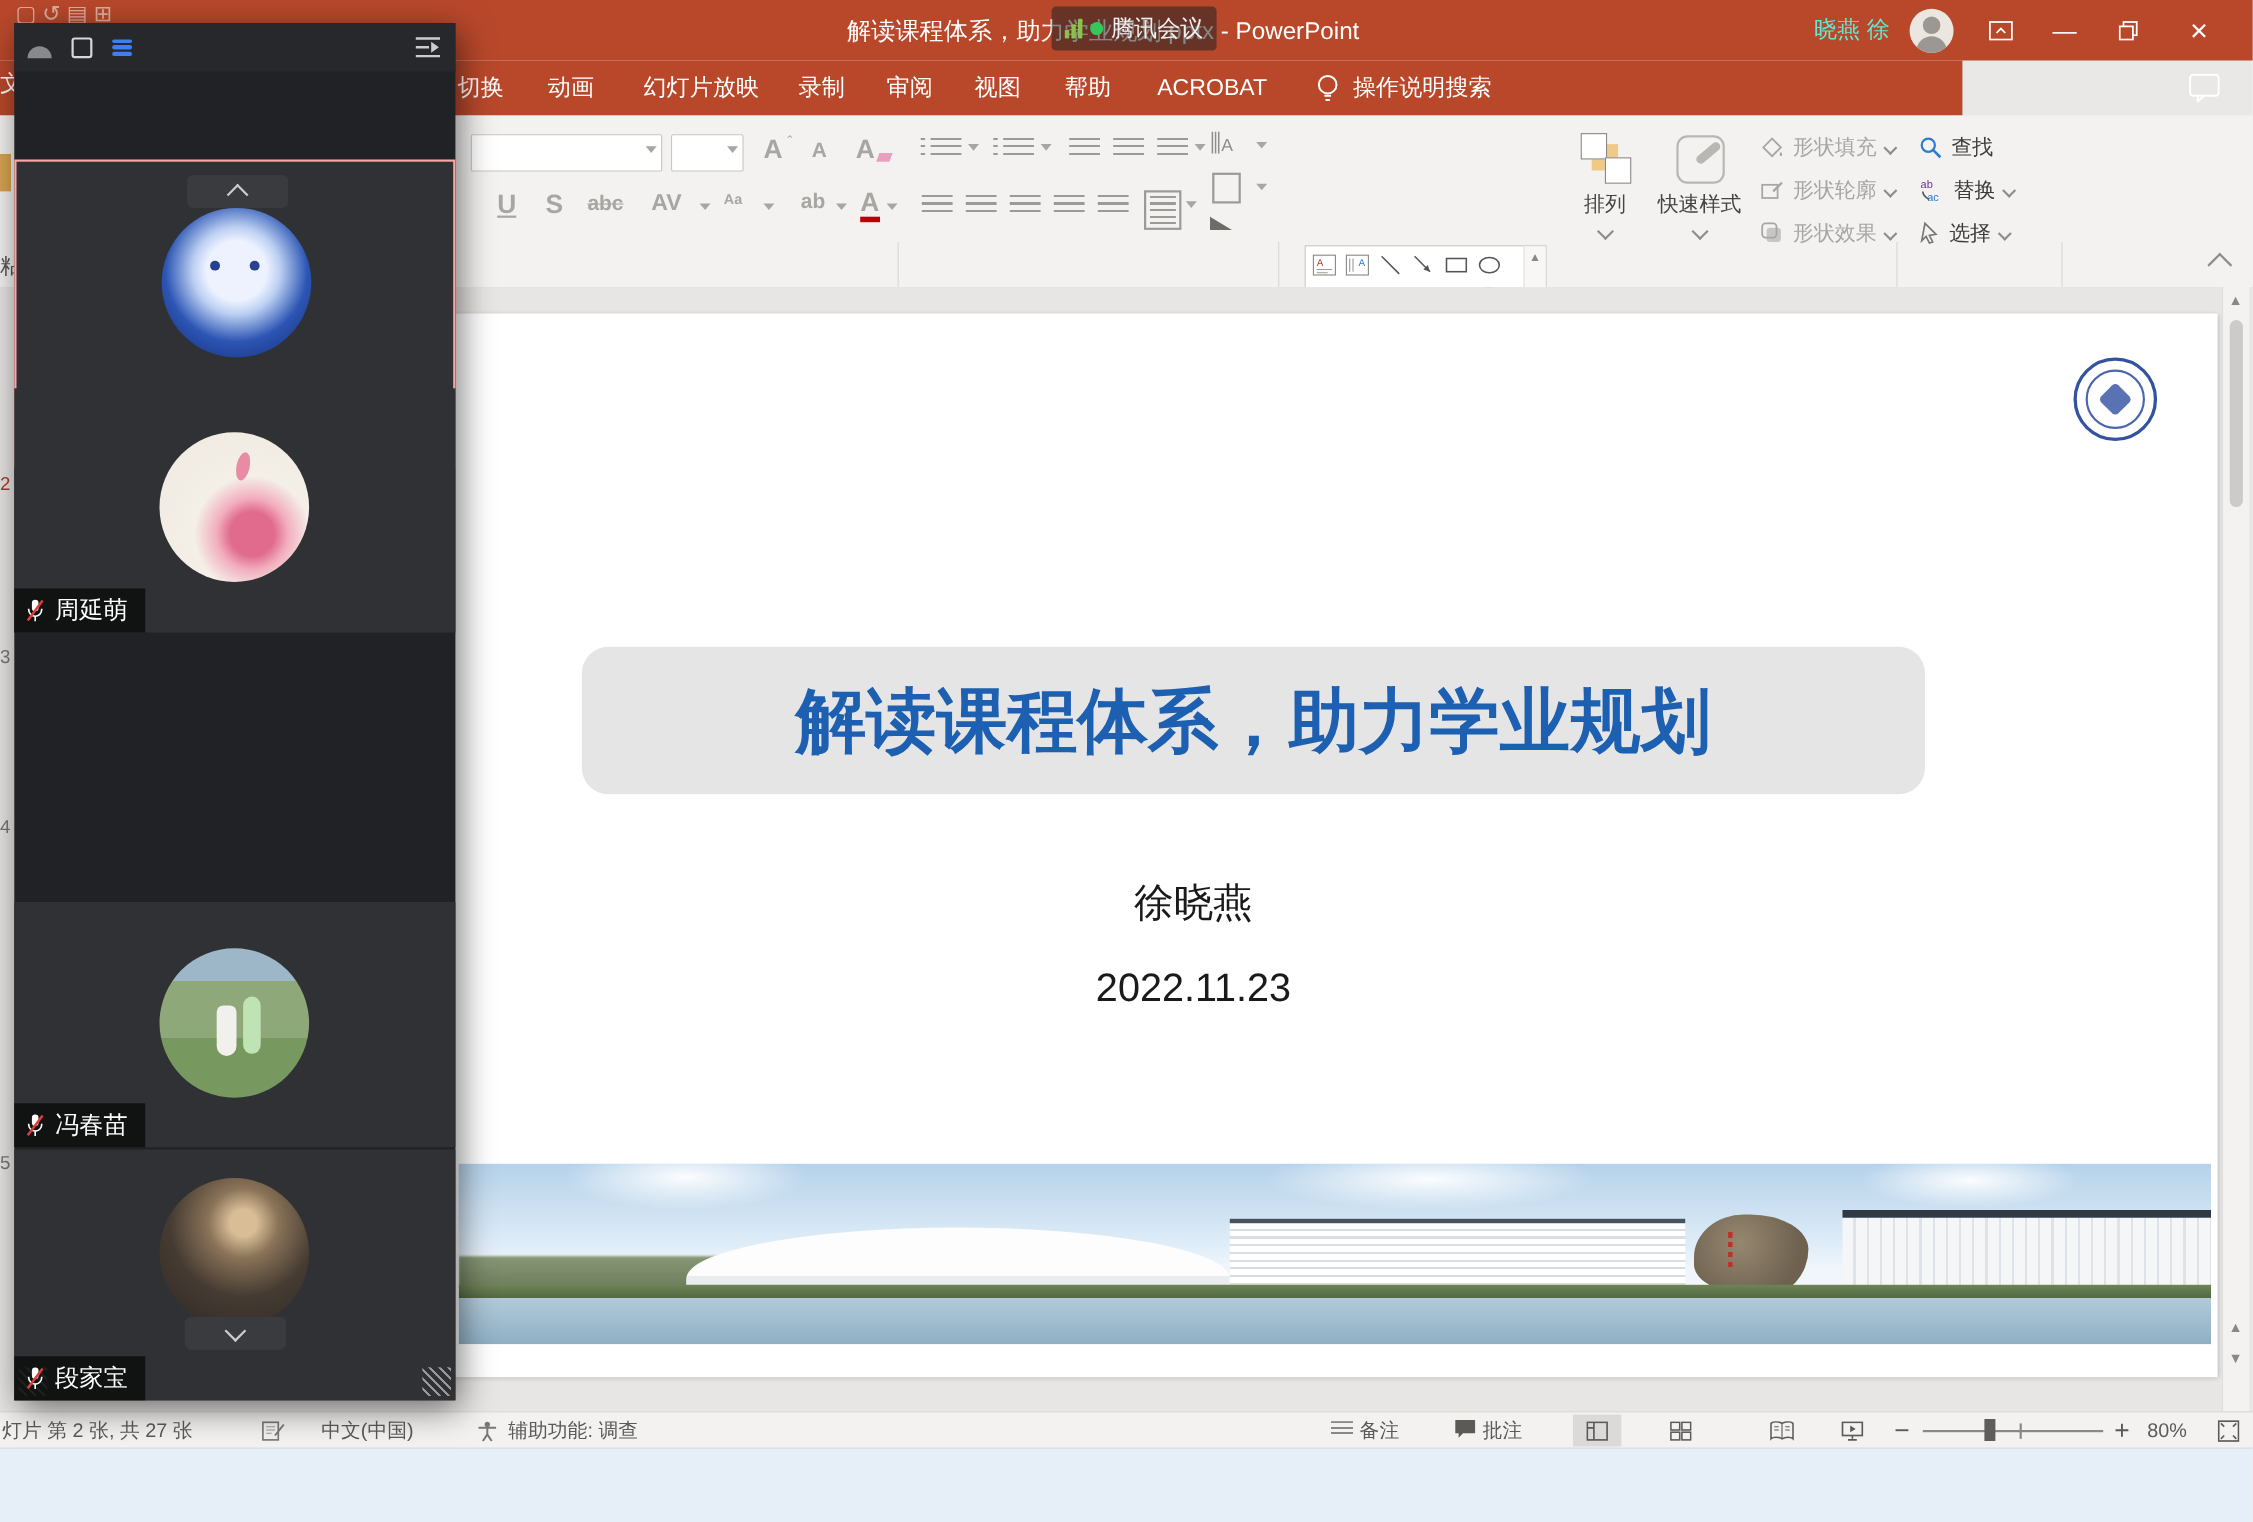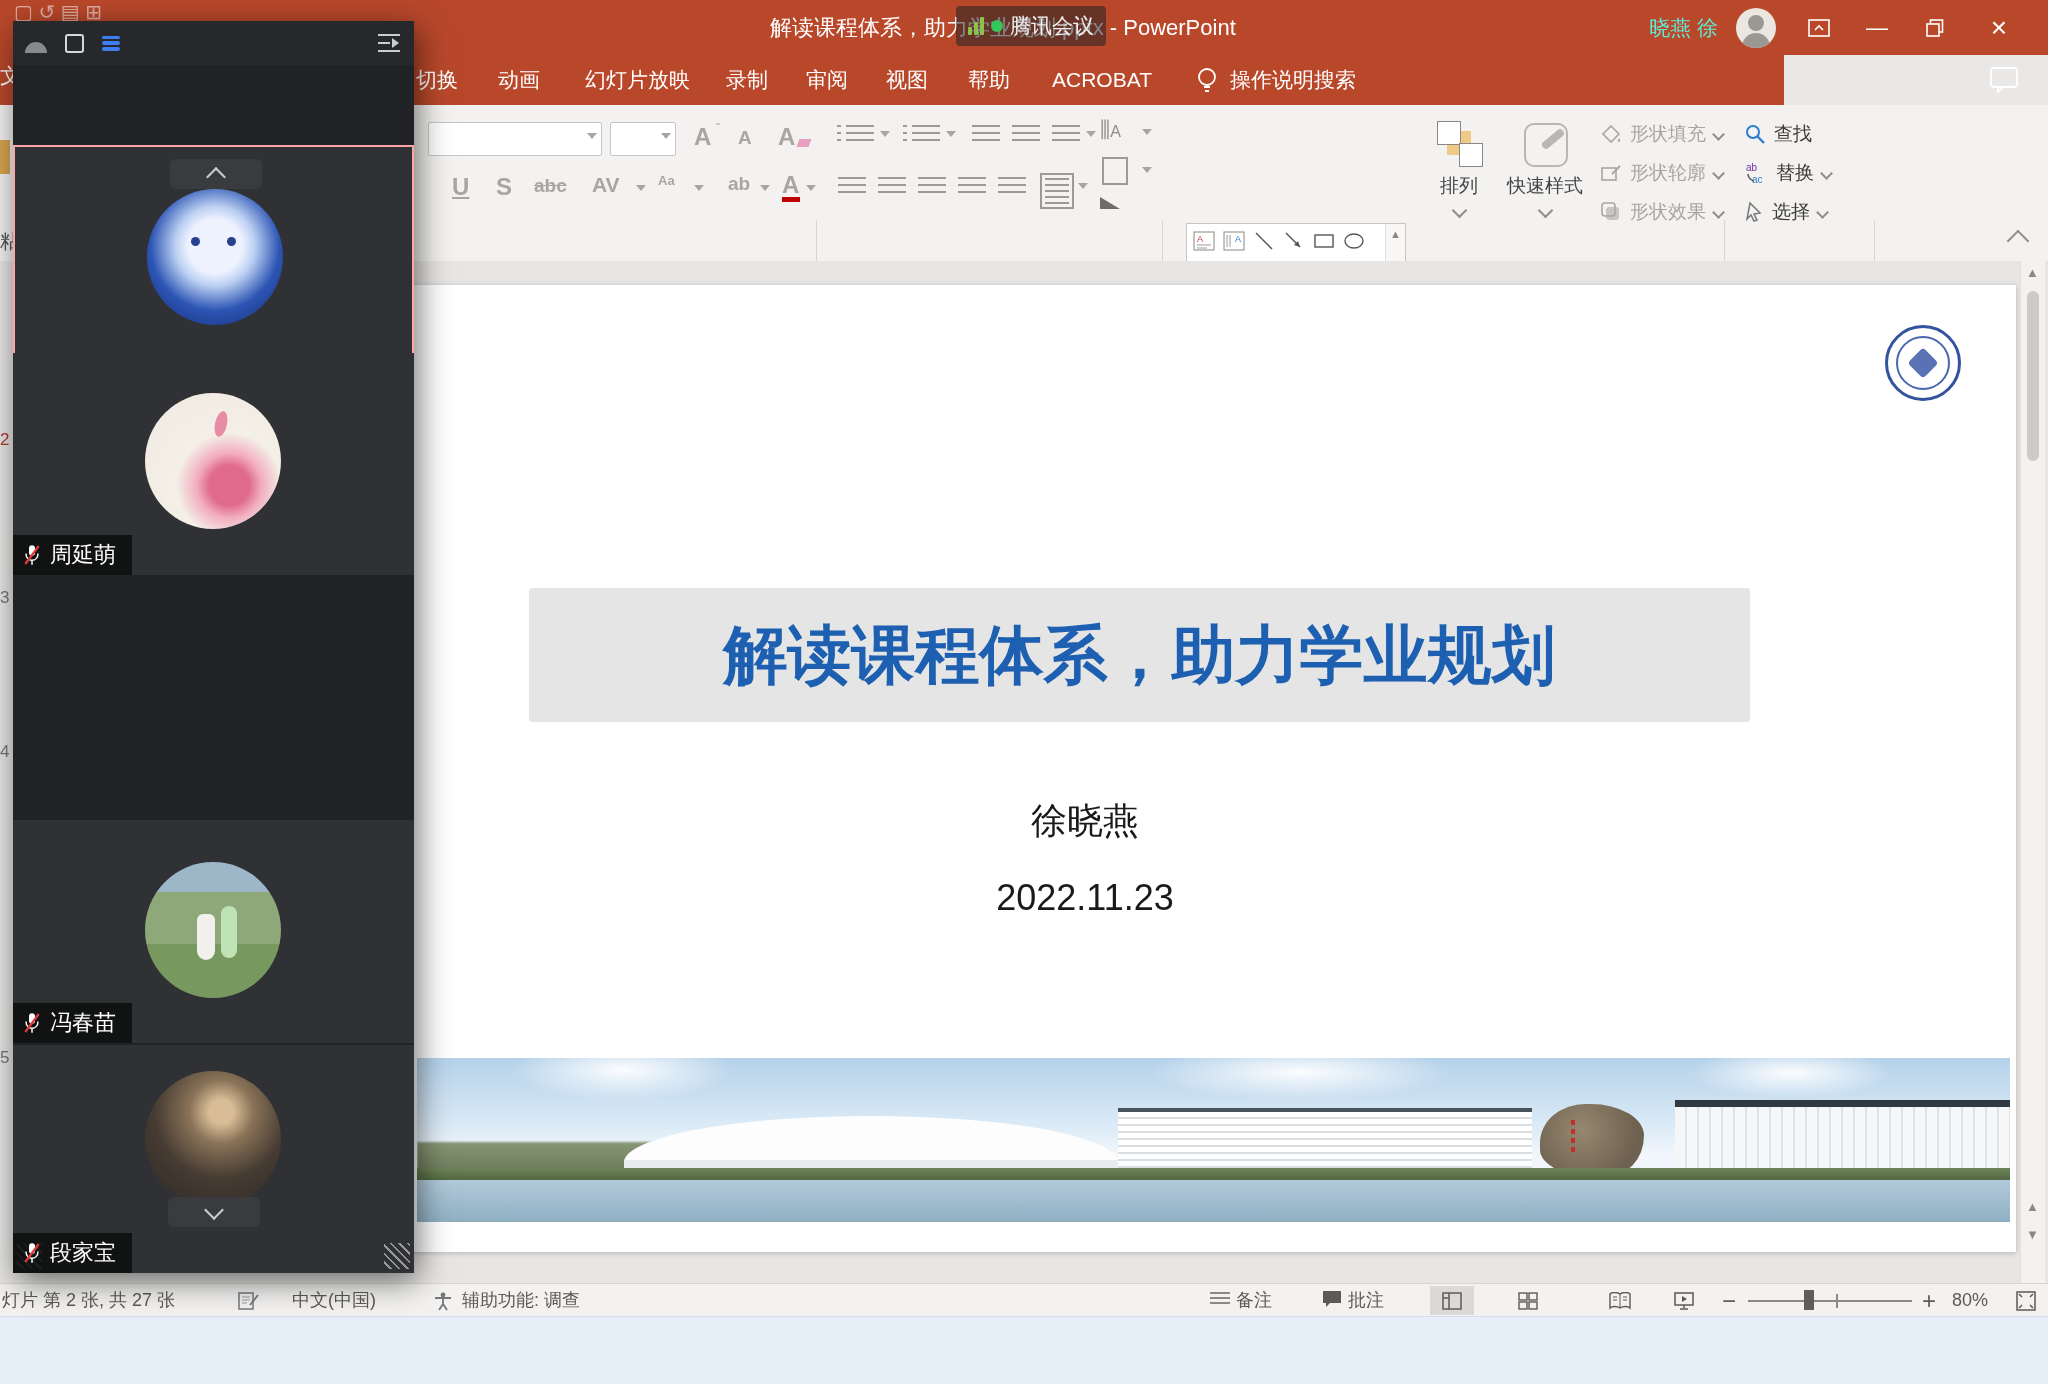--- a/index.html
+++ b/index.html
@@ -44,21 +44,21 @@
   .bigbtn-label{font-size:19px;color:#444;text-align:center}
   .minirow{display:flex;align-items:center;gap:8px;font-size:19px}
   .chev{width:9px;height:9px;border-right:2px solid #8f8d8a;border-bottom:2px solid #8f8d8a;transform:rotate(45deg)}
   
   .canvas{left:0;top:261px;width:2048px;height:1022px;background:#e8e6e4}
   .slide{left:340px;top:285px;width:1676px;height:967px;background:#fff;box-shadow:0 1px 5px rgba(0,0,0,.22)}
   .banner{left:77px;top:52px;width:1580px;font-size:38px;font-weight:bold;color:#e60012;white-space:nowrap}
   .unilogo{left:1545px;top:40px;width:76px;height:76px;border-radius:50%;border:3px solid #33539f;box-sizing:border-box}
   .unilogo::before{content:"";position:absolute;left:8px;top:8px;right:8px;bottom:8px;border:2px solid #4a67ad;border-radius:50%}
   .unilogo::after{content:"";position:absolute;left:24px;top:24px;width:22px;height:22px;background:#5872b4;border-radius:4px;transform:rotate(45deg)}
-  .titlebox{left:189px;top:303px;width:1221px;height:134px;background:#e5e5e5;border-radius:3px;
+  .titlebox{left:189px;top:303px;width:1221px;height:134px;background:#e5e5e5;border-radius:24px;
             display:flex;align-items:center;justify-content:center}
   .slidetitle{font-size:64px;font-weight:bold;color:#1d5fb0;white-space:nowrap}
   .presenter{left:0;top:512px;width:1490px;text-align:center;font-size:36px;color:#1a1a1a}
   .sdate{left:0;top:592px;width:1490px;text-align:center;font-size:36px;color:#1a1a1a}
   
   .photo{left:77px;top:773px;width:1593px;height:164px;overflow:hidden;background:linear-gradient(180deg,#b5d2ea 0%,#dcebf7 42%,#f0f6fb 58%)}
   .cloud{border-radius:50%;background:radial-gradient(closest-side,rgba(255,255,255,.95),rgba(255,255,255,0))}
   .ph-trees{left:0;top:84px;width:40%;height:30px;background:linear-gradient(180deg,#77885f,#55663f);filter:blur(1px);opacity:.85}
   .ph-trees2{right:0;top:88px;width:18%;height:24px;background:linear-gradient(180deg,#7c8c66,#5a6a45);filter:blur(1px);opacity:.8}
   .ph-arch{left:13%;top:58px;width:31%;height:58px;background:#fdfdfd;border-radius:100% 100% 0 0/160% 160% 0 0;

